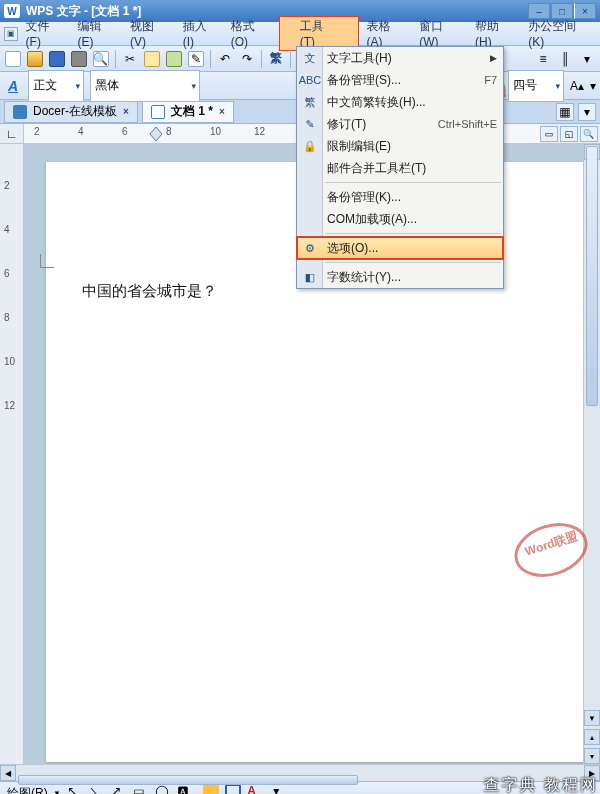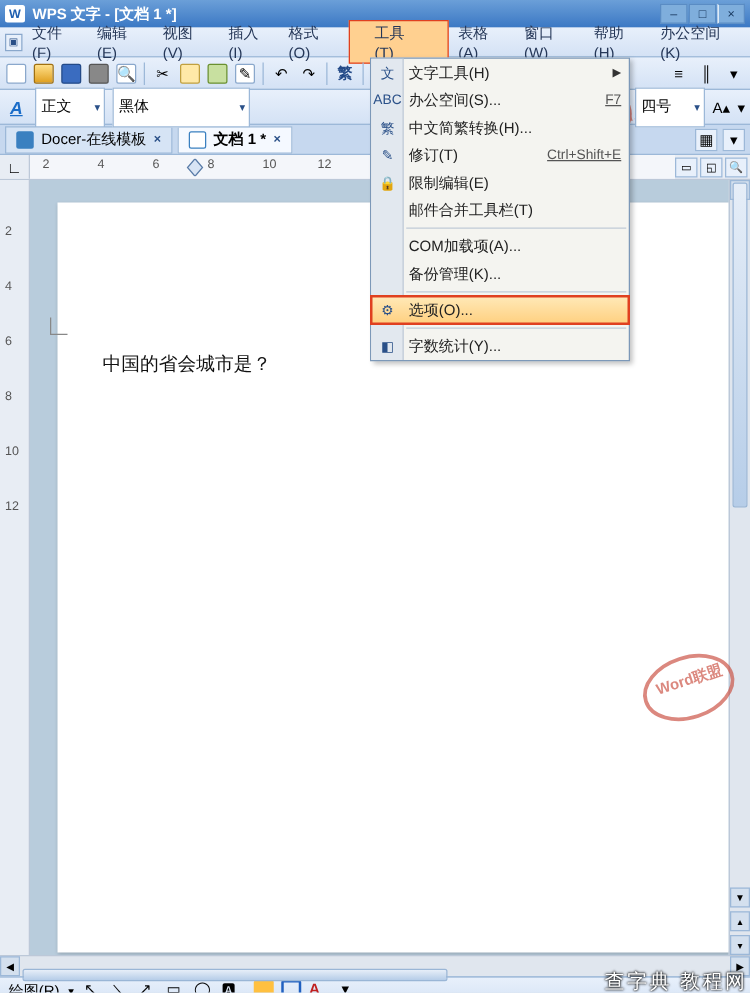--- a/index.html
+++ b/index.html
@@ -53,21 +53,21 @@
 .scroll-v .thumb{position:absolute; top:2px; left:2px; right:2px; height:260px; background:linear-gradient(#e6eef8,#b6cde8); border:1px solid #9ab6d6; border-radius:2px;}
 .scroll-v .arrow{position:absolute; left:0;right:0;height:16px; background:#d4e0ee;border:1px solid #9cb8d8;display:flex;align-items:center;justify-content:center;font-size:8px;}
 .scroll-v .arr-up{top:0;} .scroll-v .arr-dn{bottom:38px;}
 .scroll-v .pg-btn{position:absolute;left:0;right:0;height:16px;border:1px solid #9cb8d8;background:#d4e0ee;display:flex;align-items:center;justify-content:center;font-size:8px;}
 
 
 .dropdown { position:absolute; top:46px; left:296px; width:208px; background:#f4f4f0; border:1px solid #7c98b8; box-shadow:2px 2px 4px rgba(0,0,0,.25); z-index:50;}
 .dropdown .icon-col{position:absolute;left:0;top:0;bottom:0;width:26px;background:#e2e8ef;border-right:1px solid #c0cad6;}
 .dropdown .mi{position:relative; height:22px; display:flex; align-items:center; padding-left:30px; padding-right:8px; color:#222;}
 .dropdown .mi .arrow-r{position:absolute; right:6px; font-size:9px; color:#333;}
-.dropdown .mi .shortcut{position:absolute; right:6px; font-size:11px; color:#555;text-decoration:underline;}
+.dropdown .mi .shortcut{position:absolute; right:6px; font-size:11px; color:#555;}
 .dropdown .mi .miicon{position:absolute;left:4px;top:2px;width:18px;height:18px;display:flex;align-items:center;justify-content:center;font-size:11px;}
 .dropdown .sep{height:1px;background:#c0cad6;margin:3px 2px 3px 28px;}
 .dropdown .mi.highlight{background:linear-gradient(#ffe9b8,#ffd080); outline:2px solid #e04020; outline-offset:-1px;}
 
 
 .scroll-h{height:17px;background:#e0e6ee;border-top:1px solid #bcc8d8;display:flex;align-items:center;}
 .scroll-h .harrow{width:16px;height:100%;border:1px solid #9cb8d8;background:#d4e0ee;display:flex;align-items:center;justify-content:center;font-size:8px;}
 .scroll-h .track{flex:1;position:relative;}
 .scroll-h .thumb{position:absolute;top:2px;left:2px;height:10px;width:340px;background:linear-gradient(#e6eef8,#b6cde8);border:1px solid #9ab6d6;border-radius:2px;}
 
@@ -230,45 +230,45 @@
 <div class="dropdown">
   <div class="icon-col"></div>
   <div id="tools-menu-body">
       <div class="mi">
         <span class="miicon" style="color: rgb(42, 80, 136);">文</span>
         <span>文字工具(H)</span>
         <span class="arrow-r">▶</span>
       </div>
       <div class="mi">
         <span class="miicon" style="color: rgb(42, 80, 136);">ABC</span>
-        <span>办公空间(S)...</span>
+        <span>备份管理(S)...</span>
         <span class="shortcut">F7</span>
       </div>
       <div class="mi">
         <span class="miicon" style="color: rgb(42, 80, 136);">繁</span>
         <span>中文简繁转换(H)...</span>
       </div>
       <div class="mi">
         <span class="miicon" style="color: rgb(42, 80, 136);">✎</span>
         <span>修订(T)</span>
         <span class="shortcut">Ctrl+Shift+E</span>
       </div>
       <div class="mi">
         <span class="miicon" style="color: rgb(42, 80, 136);">🔒</span>
         <span>限制编辑(E)</span>
       </div>
       <div class="mi">
         <span>邮件合并工具栏(T)</span>
       </div>
       <div class="sep"></div>
       <div class="mi">
+        <span>备份管理(K)...</span>
+      </div>
+      <div class="mi">
         <span>COM加载项(A)...</span>
-      </div>
-      <div class="mi">
-        <span>备份管理(K)...</span>
       </div>
       <div class="sep"></div>
       <div class="mi highlight">
         <span class="miicon" style="color: rgb(42, 80, 136);">⚙</span>
         <span>选项(O)...</span>
       </div>
       <div class="sep"></div>
       <div class="mi">
         <span class="miicon" style="color: rgb(42, 80, 136);">◧</span>
         <span>字数统计(Y)...</span>

